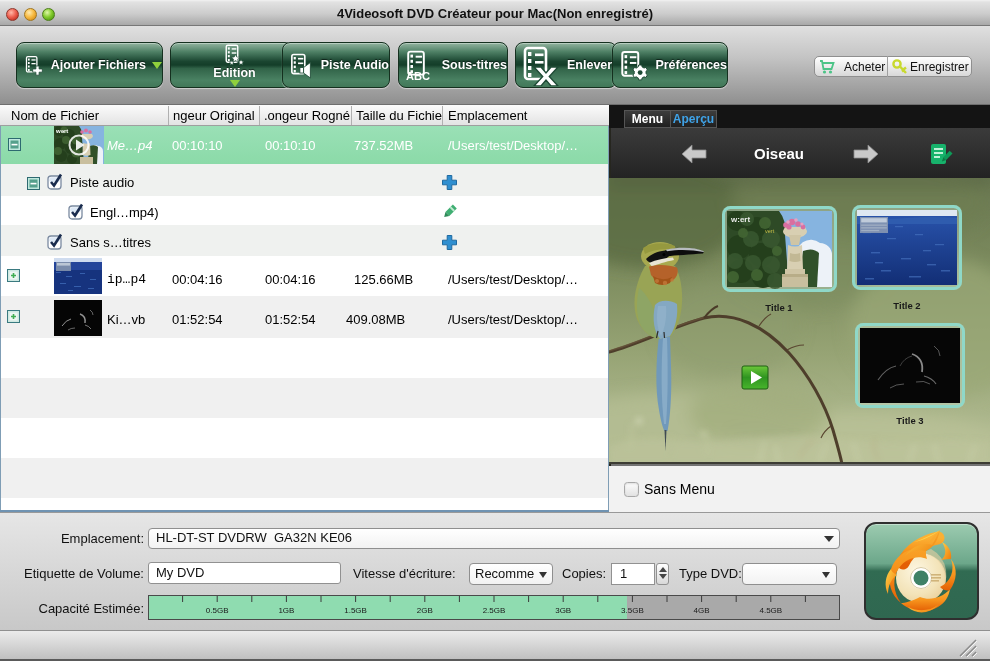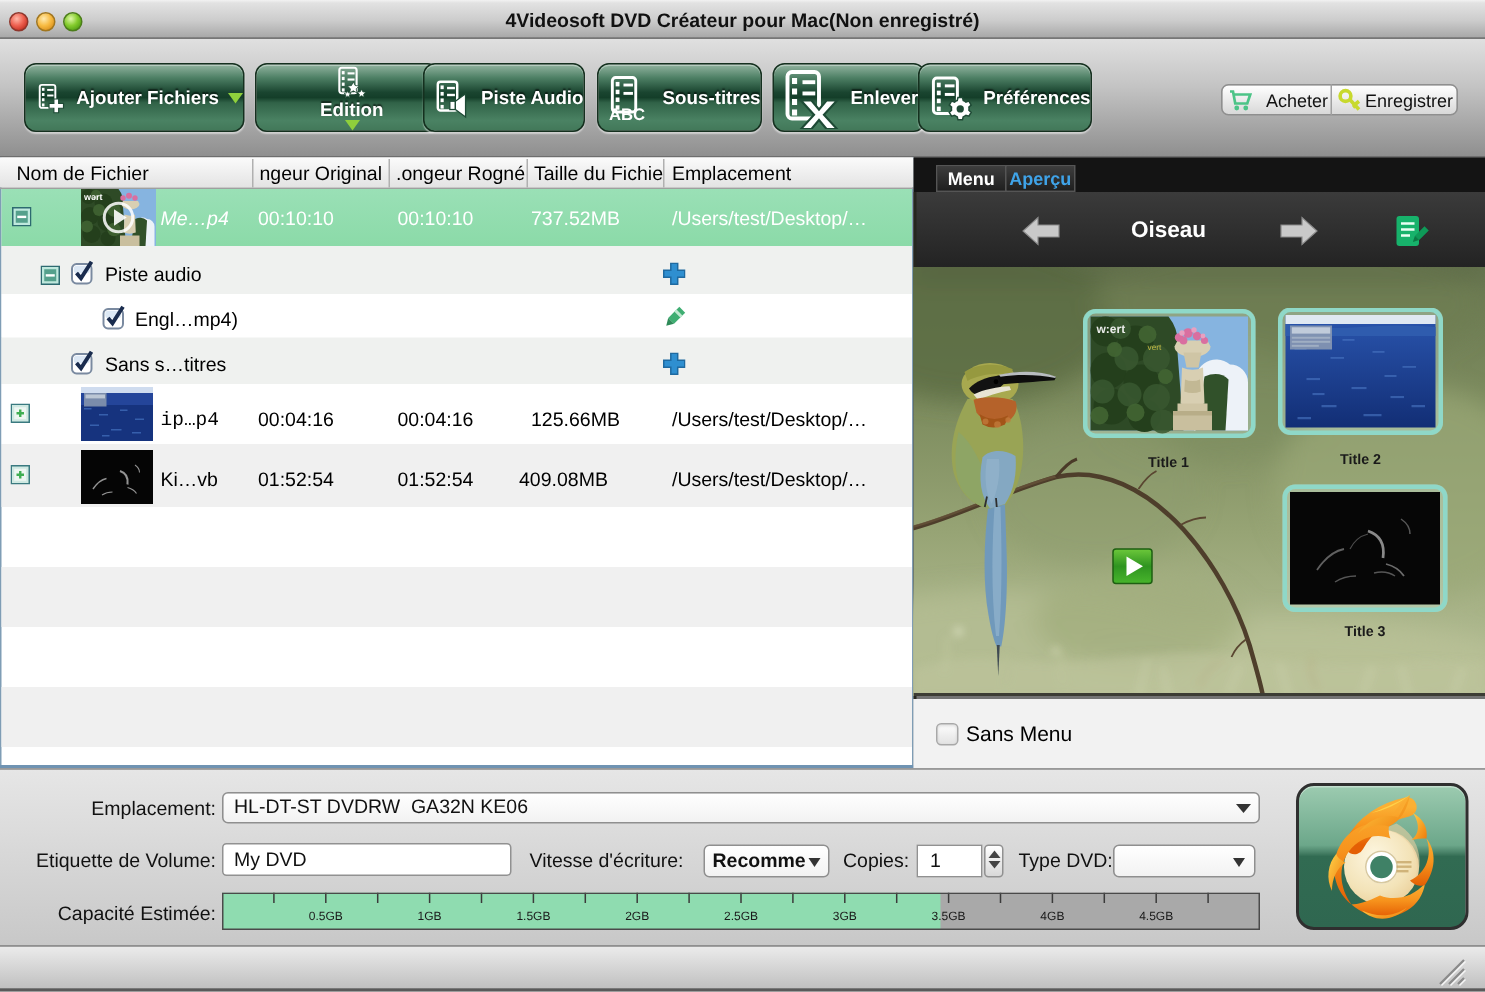--- a/index.html
+++ b/index.html
@@ -545,21 +545,21 @@
 <div class="abs" id="bottom"></div>
 <div class="abs blbl" style="left:0;top:531px;width:144px;text-align:right;">Emplacement:</div>
 <div class="abs ffield" style="left:148px;top:528px;width:692px;height:21px;"></div>
 <div class="abs blbl" style="left:156px;top:530px;">HL-DT-ST DVDRW&nbsp; GA32N KE06</div>
 <div class="abs" style="left:824px;top:536px;width:0;height:0;border-left:5px solid transparent;border-right:5px solid transparent;border-top:6px solid #333;"></div>
 <div class="abs blbl" style="left:0;top:566px;width:144px;text-align:right;">Etiquette de Volume:</div>
 <div class="abs" style="left:148px;top:562px;width:193px;height:22px;background:#fff;border:1px solid #919191;border-radius:3px;box-sizing:border-box;"></div>
 <div class="abs blbl" style="left:156px;top:565px;">My DVD</div>
 <div class="abs blbl" style="left:353px;top:566px;">Vitesse d'écriture:</div>
 <div class="abs ffield" style="left:469px;top:563px;width:84px;height:22px;"></div>
-<div class="abs blbl" style="left:475px;top:566px;width:62px;overflow:hidden;font-weight:bold;">Recomme</div>
+<div class="abs blbl" style="left:475px;top:566px;width:62px;overflow:hidden;">Recomme</div>
 <div class="abs" style="left:539px;top:572px;width:0;height:0;border-left:4.5px solid transparent;border-right:4.5px solid transparent;border-top:6px solid #333;"></div>
 <div class="abs blbl" style="left:562px;top:566px;">Copies:</div>
 <div class="abs" style="left:611px;top:563px;width:44px;height:22px;background:#fff;border:1px solid #919191;box-sizing:border-box;"></div>
 <div class="abs blbl" style="left:620px;top:566px;">1</div>
 <div class="abs" style="left:656px;top:563px;width:13px;height:22px;background:linear-gradient(180deg,#fff,#d8d8d8);border:1px solid #919191;border-radius:3px;box-sizing:border-box;"></div>
 <div class="abs" style="left:658.5px;top:567px;width:0;height:0;border-left:4px solid transparent;border-right:4px solid transparent;border-bottom:5px solid #444;"></div>
 <div class="abs" style="left:658.5px;top:574px;width:0;height:0;border-left:4px solid transparent;border-right:4px solid transparent;border-top:5px solid #444;"></div>
 <div class="abs blbl" style="left:679px;top:566px;">Type DVD:</div>
 <div class="abs ffield" style="left:742px;top:563px;width:95px;height:22px;"></div>
 <div class="abs blbl" style="left:750px;top:598px;">D5 (4.7G)</div>

